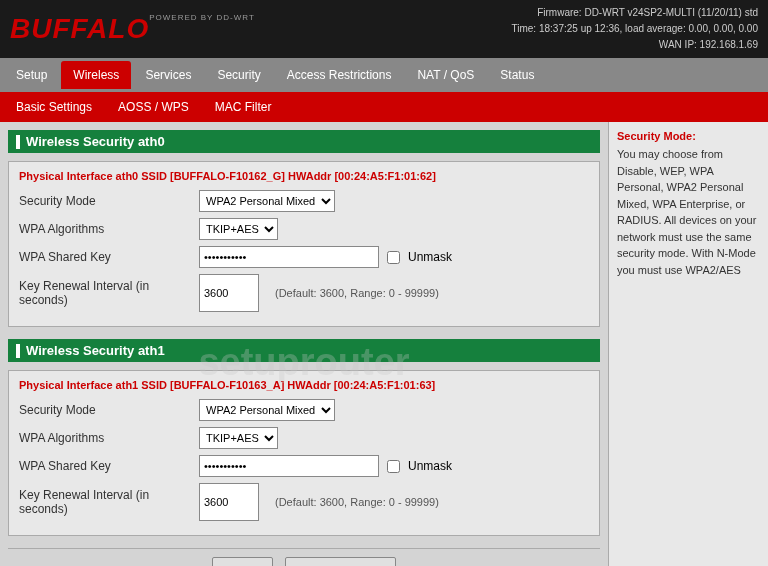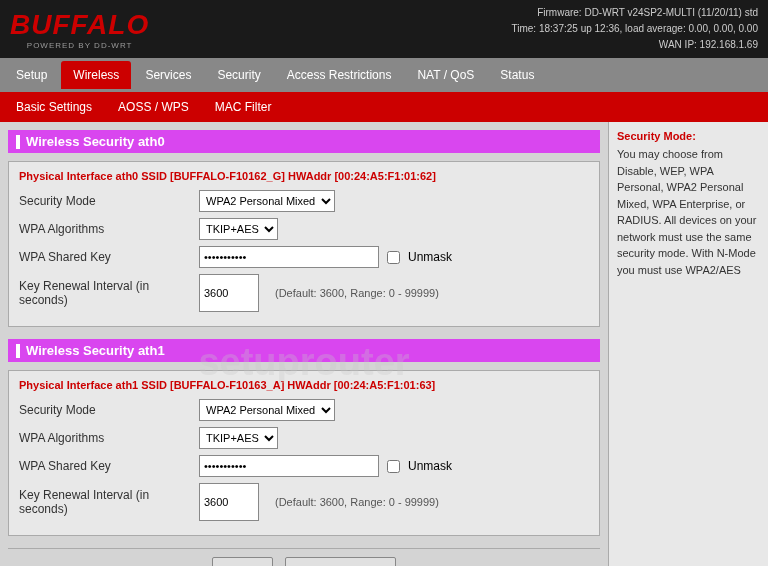--- a/index.html
+++ b/index.html
@@ -1,41 +1,41 @@
 <!DOCTYPE html>
 <html><head>
   <meta charset="utf-8">
   <style>
     * { box-sizing: border-box; margin: 0; padding: 0; }
     body { font-family: Arial, sans-serif; font-size: 12px; background: #c0c0c0; width: 768px; height: 566px; overflow: hidden; }
 
     
     .header { background: #1a1a1a; display: flex; justify-content: space-between; align-items: center; padding: 6px 10px; height: 58px; }
-    .logo-area { display: flex; flex-direction: column; align-items: center; }
+    .logo-area { display: flex; flex-direction: row; }
     .logo-text { font-size: 28px; font-weight: 900; color: #cc0000; font-style: italic; letter-spacing: 1px; font-family: 'Arial Black', Arial, sans-serif; }
     .logo-sub { font-size: 8px; color: #999; letter-spacing: 1px; }
     .header-info { text-align: right; color: #ccc; font-size: 10px; line-height: 1.6; }
 
     
     .nav-bar { background: #888; display: flex; align-items: stretch; height: 34px; padding: 0 4px; gap: 2px; align-items: center; }
     .nav-item { padding: 5px 12px; color: #fff; font-size: 12px; cursor: pointer; border-radius: 3px 3px 0 0; height: 28px; display: flex; align-items: center; }
     .nav-item.active { background: #cc0000; color: #fff; }
 
     
     .sub-nav { background: #cc0000; display: flex; align-items: center; height: 30px; padding: 0 4px; gap: 2px; }
     .sub-nav-item { padding: 4px 12px; color: #fff; font-size: 12px; cursor: pointer; border-radius: 3px; height: 24px; display: flex; align-items: center; }
     .sub-nav-item.active { background: #fff; color: #333; border: 1px solid #aaa; }
 
     
     .main-layout { display: flex; height: calc(566px - 58px - 34px - 30px); }
 
     
     .content { flex: 1; background: #d4d4d4; padding: 8px; overflow-y: auto; }
 
-    .section-header { background: #d946ef; color: #fff; font-size: 13px; font-weight: bold; padding: 4px 8px; margin-bottom: 8px; display: flex; align-items: center; }
+    .section-header { background: #15803d; color: #fff; font-size: 13px; font-weight: bold; padding: 4px 8px; margin-bottom: 8px; display: flex; align-items: center; }
     .section-header::before { content: ''; display: inline-block; width: 4px; height: 14px; background: #fff; margin-right: 6px; }
 
     .interface-box { background: #e8e8e8; border: 1px solid #aaa; padding: 8px 10px; margin-bottom: 12px; }
     .interface-title { color: #cc0000; font-size: 11px; font-weight: bold; margin-bottom: 8px; }
 
     .form-row { display: flex; align-items: center; margin-bottom: 6px; }
     .form-label { width: 180px; font-size: 12px; color: #333; }
     .form-control { display: flex; align-items: center; gap: 8px; }
 
     select { height: 22px; font-size: 11px; border: 1px solid #888; background: #fff; padding: 1px 2px; }

